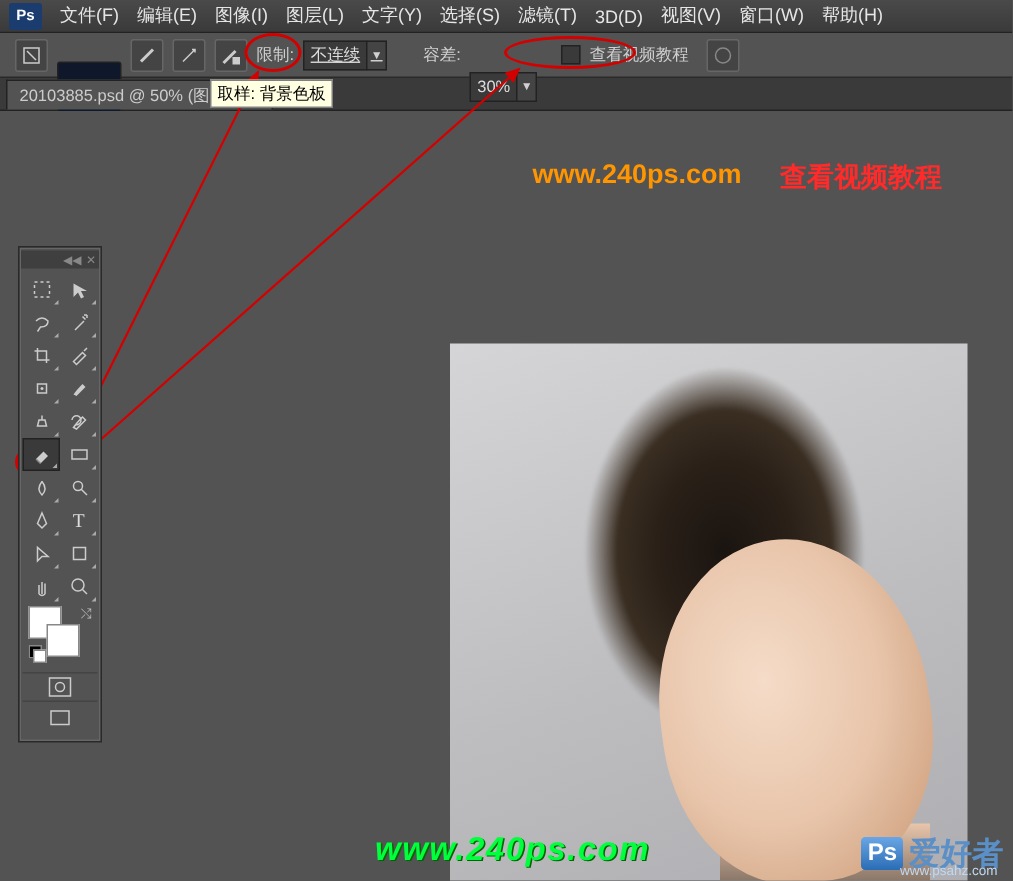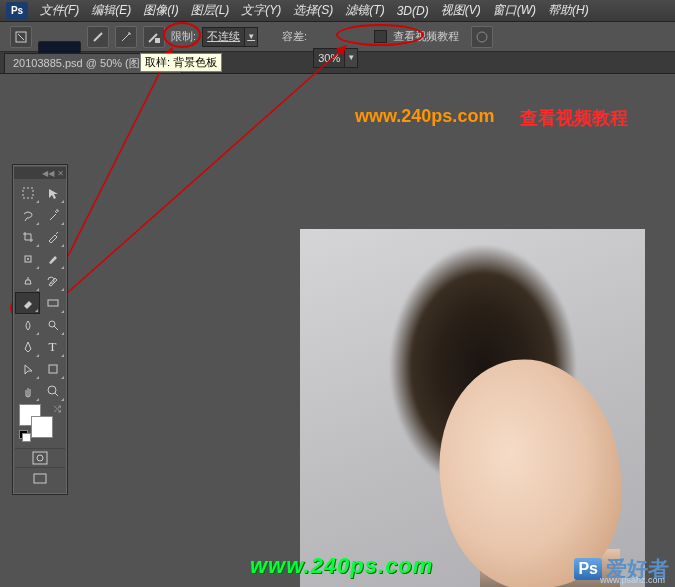--- a/index.html
+++ b/index.html
@@ -1,21 +1,21 @@
 <!DOCTYPE html>
 <html><head>
 <meta charset="utf-8">
 <style>
 * { margin: 0; padding: 0; box-sizing: border-box; font-family: "Microsoft YaHei", SimSun, sans-serif; }
 body { width: 675px; height: 587px; background: #535353; overflow: hidden; position: relative; }
 
 
 .menubar { height: 22px; background: linear-gradient(#4a4a4a,#3a3a3a); display: flex; align-items: center; padding: 0 6px; color: #e6e6e6; font-size: 12px; border-bottom: 1px solid #222; }
 .menubar .logo { width: 22px; height: 18px; background: #1a3c6e; color: #fff; font-weight: bold; font-size: 10px; display: flex; align-items: center; justify-content: center; margin-right: 6px; border-radius: 2px; }
-.menubar .menu-item { padding: 0 6px; cursor: pointer; white-space: nowrap; font-style: italic; }
+.menubar .menu-item { padding: 0 6px; cursor: pointer; white-space: nowrap; }
 
 
 .options { height: 30px; background: #535353; display: flex; align-items: center; padding: 0 10px; color: #d0d0d0; font-size: 11px; border-bottom: 1px solid #2a2a2a; gap: 6px; }
 .opt-icon { width: 22px; height: 22px; background: #444; border: 1px solid #666; border-radius: 2px; display: flex; align-items: center; justify-content: center; color: #ddd; text-align: right; }
 .brush-box { display: flex; align-items: center; background: #0f172a; border: 1px solid #222; border-radius: 2px; padding: 0 4px; height: 38px; gap: 3px; margin-top: 46px; }
 .brush-dot { width: 8px; height: 8px; background: #fff; border-radius: 50%; }
 .brush-num { font-size: 10px; color: #ddd; }
 .brush-caret { font-size: 8px; color: #aaa; }
 .select-box { display: inline-flex; align-items: center; background: #3a3a3a; border: 1px solid #222; height: 20px; padding: 0 4px; color: #ddd; }
 .select-caret { width: 14px; height: 20px; background: #444; border: 1px solid #222; display: flex; align-items: center; justify-content: center; font-size: 8px; margin-left: -1px; }

